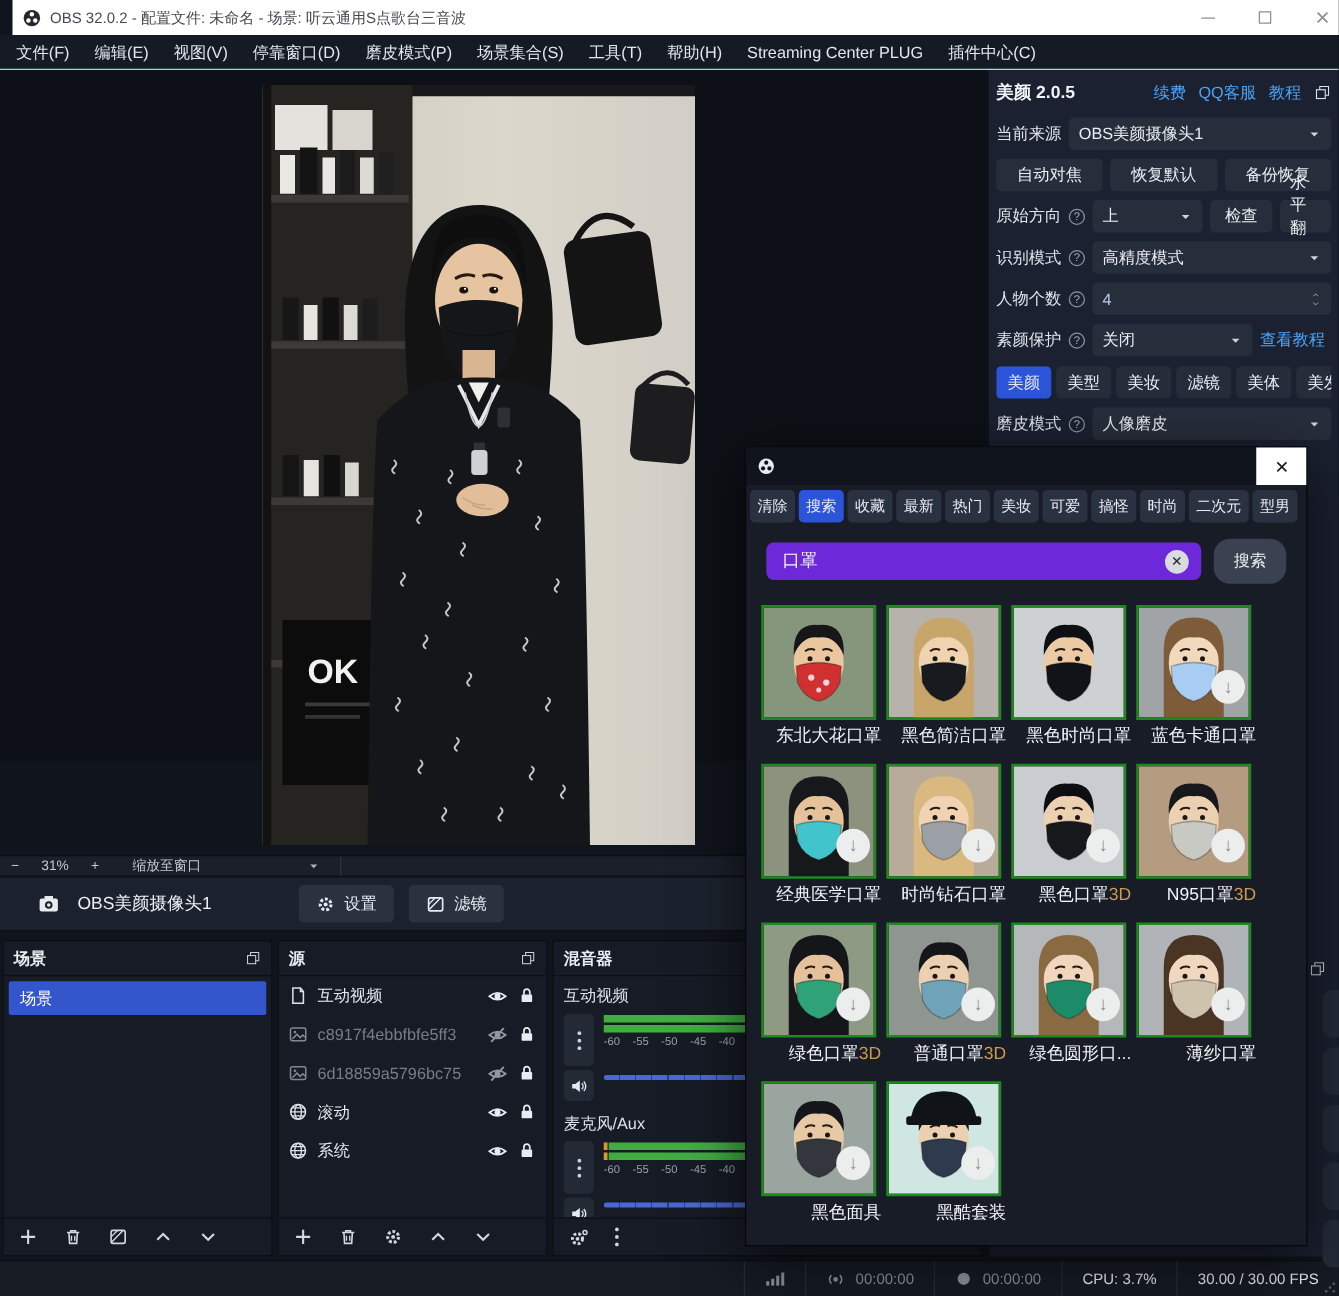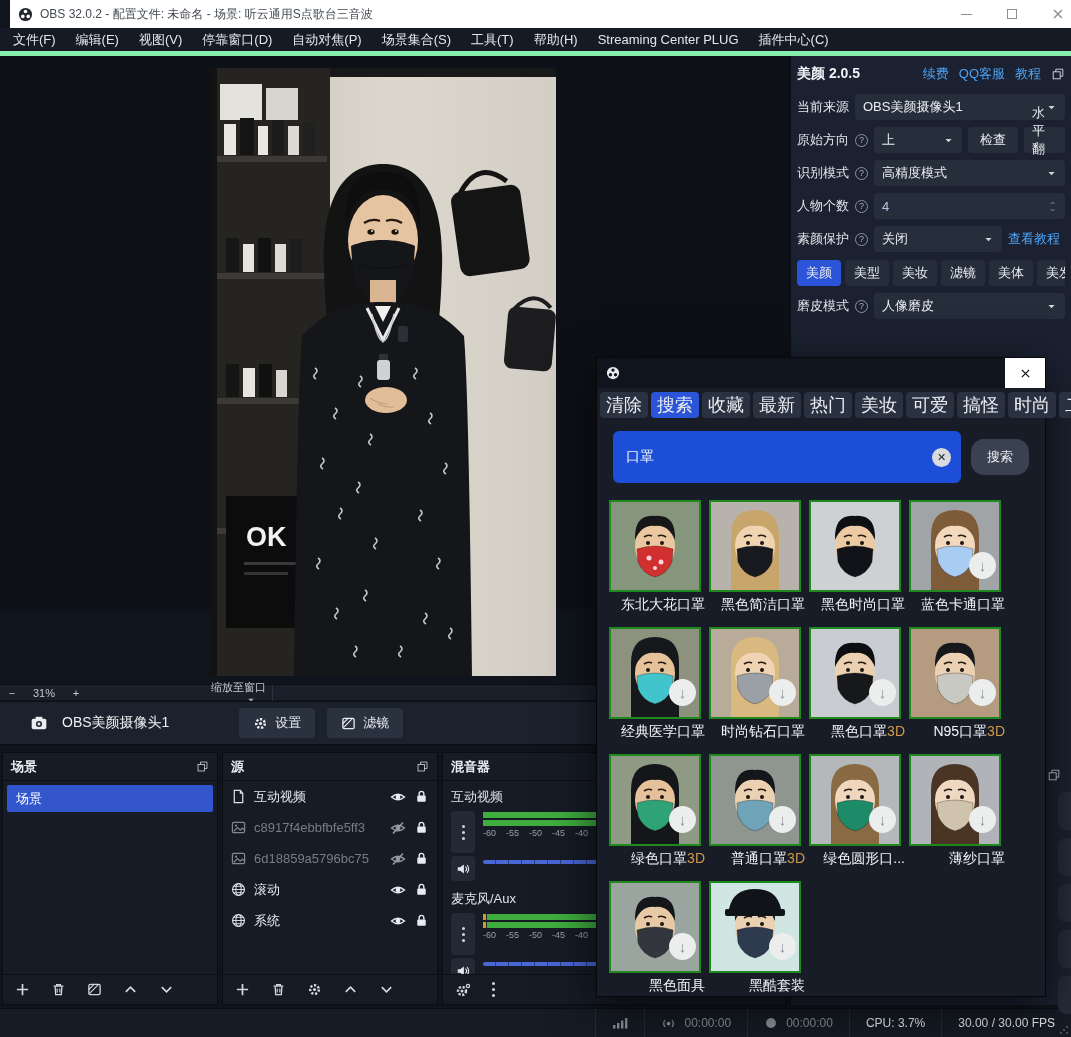--- a/index.html
+++ b/index.html
@@ -12,31 +12,31 @@
   .titlebar { position:absolute; left:10px; top:0; width:1071px; height:28px; background:#ffffff;
               display:flex; align-items:center; padding-left:8px; gap:7px; }
   .titlebar .ttl { font-size:12px; color:#444a52; }
   .win-controls { position:absolute; right:0; top:0; height:28px; display:flex; }
   .win-btn { width:46px; height:28px; display:flex; align-items:center; justify-content:center; color:#8a8f98; }
   .wb-min { width:11px; height:1px; background:#8a8f98; }
   .wb-max { width:10px; height:10px; border:1px solid #8a8f98; }
 
   
   .menubar { position:absolute; left:0; top:28px; width:1071px; height:28px; background:#151a24;
-             border-bottom:5px solid #86efac; display:flex; align-items:center; padding:0 3px; }
+             border-bottom:1px solid #86efac; display:flex; align-items:center; padding:0 3px; }
   .menu-item { padding:0 10px; font-size:13px; color:#e3e7ed; line-height:27px; white-space:nowrap; }
 
   
   .preview-area { position:absolute; left:0; top:56px; width:790px; height:553px; background:#0d1016; }
   .video-frame { position:absolute; left:210px; top:12px; width:346px; height:608px; }
   .zoombar { position:absolute; left:0; top:684px; width:790px; height:16px; background:#1a1f2a;
              border-top:1px solid #0b0e13; display:flex; align-items:center; font-size:11px; color:#c3c8d1; }
   .zoombar .zbtn { width:24px; text-align:center; }
   .zoombar .zval { width:40px; text-align:center; }
-  .zoom-fit { display:flex; align-items:flex-end; width:160px; margin-left:18px;flex-direction:column; }
+  .zoom-fit { display:flex; align-items:center; width:160px; margin-left:18px; }
   .zoom-fit .cap { margin-left:auto; margin-right:10px; color:#aab0ba; }
   .zoom-sep { width:1px; height:16px; background:#2a3140; margin-left:6px; }
 
   .srcbar { position:absolute; left:0; top:701px; width:790px; height:44px; background:#1c222d;
             border-top:1px solid #0b0e13; border-bottom:1px solid #0b0e13; display:flex; align-items:center; }
   .srcbar .cam { margin-left:30px; color:#e8ebf0; }
   .srcbar .name { margin-left:14px; font-size:14px; color:#eef1f5; }
   .bar-btn { height:30px; display:flex; align-items:center; gap:7px; padding:0 14px; margin-left:12px;
              background:#2b323f; border-radius:4px; font-size:13px; color:#e8ecf2; }
   .bar-btn.first { margin-left:70px; }
@@ -119,25 +119,25 @@
   .sliver-pop { position:absolute; left:1047px; top:768px; color:#cfd4dc; z-index:6; }
 
   
   .popup { position:absolute; left:596px; top:357px; width:450px; height:640px; background:#171c26;
            border:1px solid #05070b; box-shadow:0 12px 44px rgba(0,0,0,.65); z-index:50; }
   .popup-title { height:30px; background:#10141c; display:flex; align-items:center; gap:7px; padding-left:9px;justify-content:space-between; }
   .popup-title .pt { font-size:13px; color:#e9edf3; }
   .popup-close { position:absolute; right:0; top:0; width:40px; height:30px; background:#ffffff; color:#15181d;
                  display:flex; align-items:center; justify-content:center; }
   .popup-tabs { display:flex; gap:3px; padding:4px 3px 3px; }
-  .p-tab { height:26px; padding:0 6px; background:#2a3140; border-radius:4px; font-size:18px; color:#e9edf3;
+  .p-tab { height:26px; padding:0 6px; background:#2a3140; border-radius:4px; font-size:12px; color:#e9edf3;
            display:flex; align-items:center; white-space:nowrap; }
   .p-tab.active { background:#2c54d8; }
   .popup-search { display:flex; gap:10px; padding:10px 16px 4px; align-items:center; }
-  .search-box { flex:1; height:52px; background:#1d4ed8; border-radius:6px; display:flex; align-items:center;
+  .search-box { flex:1; height:30px; background:#6d28d9; border-radius:6px; display:flex; align-items:center;
                 padding:0 10px 0 13px; }
   .search-box .sval { flex:1; font-size:14px; color:#f2f4f8; }
   .clear-x { width:19px; height:19px; border-radius:50%; background:#d9dbdf; color:#23262b; font-size:11px;
              display:flex; align-items:center; justify-content:center; }
   .search-btn { width:58px; height:36px; background:#3a4150; border-radius:13px; font-size:13px; color:#eef1f5;
                 display:flex; align-items:center; justify-content:center; }
   .fx-grid { display:grid; grid-template-columns:repeat(4, 100px); padding:13px 0 0 12px; row-gap:13px; }
   .fx { width:100px; }
   .fx-thumb { width:92px; height:92px; border:2px solid #1e8a1e; position:relative; }
   .fx-thumb svg { display:block; }
@@ -292,21 +292,21 @@
         </svg>
       </div>
   </div>
 </div>
 
 <div class="menubar">
     <div class="menu-item">文件(F)</div>
     <div class="menu-item">编辑(E)</div>
     <div class="menu-item">视图(V)</div>
     <div class="menu-item">停靠窗口(D)</div>
-    <div class="menu-item">自动对焦(P)</div>
+    <div class="menu-item">磨皮模式(P)</div>
     <div class="menu-item">场景集合(S)</div>
     <div class="menu-item">工具(T)</div>
     <div class="menu-item">帮助(H)</div>
     <div class="menu-item">Streaming Center PLUG</div>
     <div class="menu-item">插件中心(C)</div>
   </div>
 
 <div class="preview-area">
   <div class="video-frame">
     <svg viewBox="0 0 346 608" width="346" height="608">
@@ -681,20 +681,25 @@
     <div class="dd grow">
       <span class="dval">OBS美颜摄像头1</span>
       <span class="car">
           <svg class="ic" width="11" height="11">
             <use href="#i-caret"></use>
           </svg>
         </span>
     </div>
   </div>
 
+  <div class="b-row">
+    <div class="b-btn flex1">自动对焦</div>
+    <div class="b-btn flex1">恢复默认</div>
+    <div class="b-btn flex1">备份恢复</div>
+  </div>
 
   <div class="b-row">
     <span class="b-label">原始方向</span>
     <span class="qmark">?</span>
     <div class="dd" style="width:88px">
       <span class="dval">上</span>
       <span class="car">
           <svg class="ic" width="11" height="11">
             <use href="#i-caret"></use>
           </svg>

